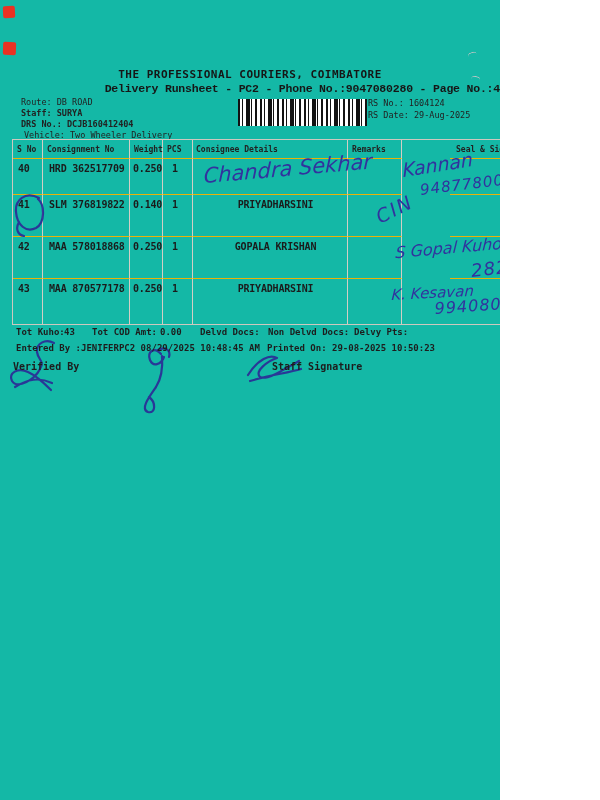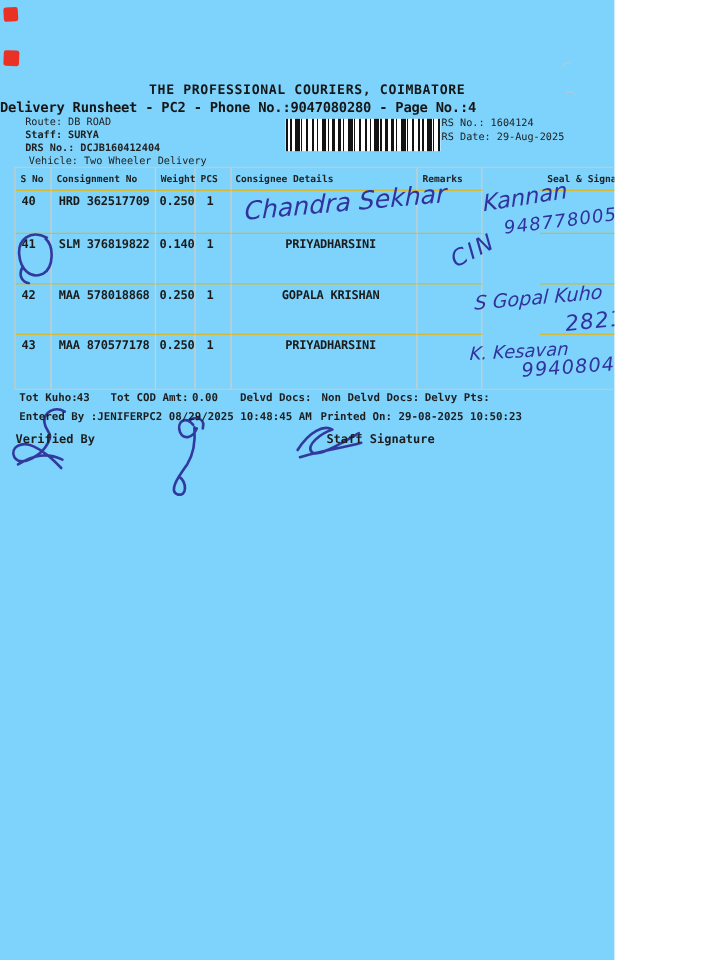--- a/index.html
+++ b/index.html
@@ -1,32 +1,32 @@
 <!DOCTYPE html>
 <html><head>
 <meta charset="utf-8">
 <style>
   html,body{margin:0;padding:0;background:#ffffff;}
-  .page{position:relative;width:500px;height:800px;background:#7dd3fc;overflow:hidden;
-        font-family:"DejaVu Sans Mono",monospace;color:#1c1c1c;padding-left:12px;}
+  .page{position:relative;width:500px;height:800px;background:#14b8a6;overflow:hidden;
+        font-family:"DejaVu Sans Mono",monospace;color:#1c1c1c;}
 
   
   .red-mark{position:absolute;background:#e93223;border-radius:2px;}
   .mark1{left:3px;top:6px;width:12px;height:12px;transform:rotate(-3deg);}
   .mark2{left:3px;top:42px;width:13px;height:13px;transform:rotate(2deg);}
 
   
   .speck{position:absolute;width:9px;height:6px;border-top:1.5px solid #c6c6c6;border-radius:50%;}
   .sp1{left:468px;top:52px;transform:rotate(-18deg);}
   .sp2{left:471px;top:76px;transform:rotate(10deg);}
 
   .doc-title{position:absolute;top:68px;left:0;right:0;text-align:center;
              font-size:11px;font-weight:bold;letter-spacing:.5px;color:#161616;}
-  .doc-subtitle{position:absolute;top:82px;left:0;right:0;text-align:left;
-             font-size:11.5px;font-weight:bold;letter-spacing:-.2px;color:#161616;}
+  .doc-subtitle{position:absolute;top:82px;left:0;right:0;text-align:right;
+             font-size:11.5px;font-weight:bold;letter-spacing:-.2px;color:#161616;font-family:Liberation Mono, monospace;}
 
   .info-line{position:absolute;font-size:8.5px;white-space:nowrap;color:#222;}
   .info-line .lbl{margin-right:5px;}
   .route-line{left:21px;top:97px;}
   .staff-line{left:21px;top:108px;font-weight:bold;}
   .drs-line{left:21px;top:119px;font-weight:bold;}
   .vehicle-line{left:24px;top:130px;}
   .rsno-line{left:368px;top:98px;}
   .rsdate-line{left:368px;top:110px;}
 

